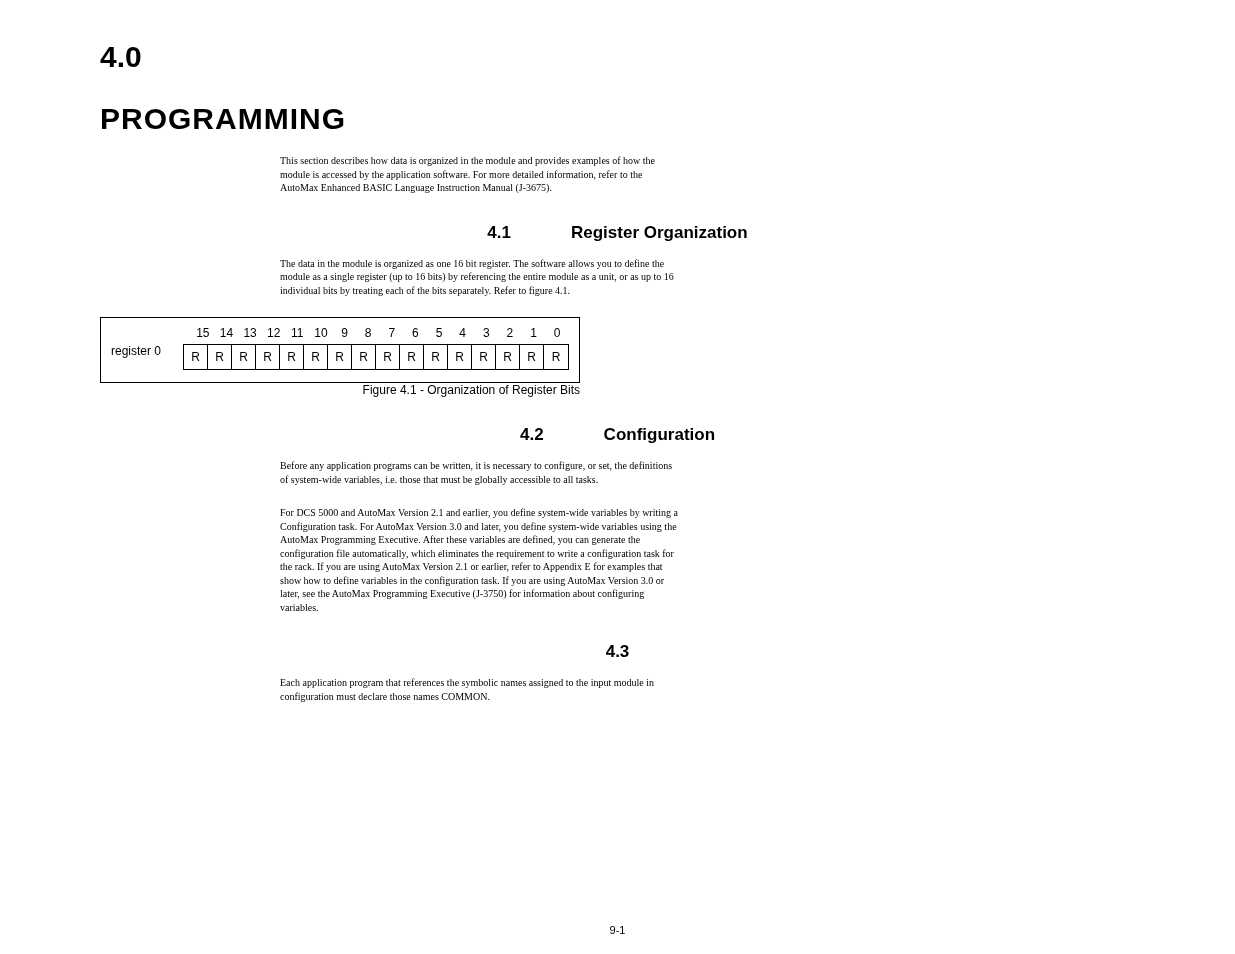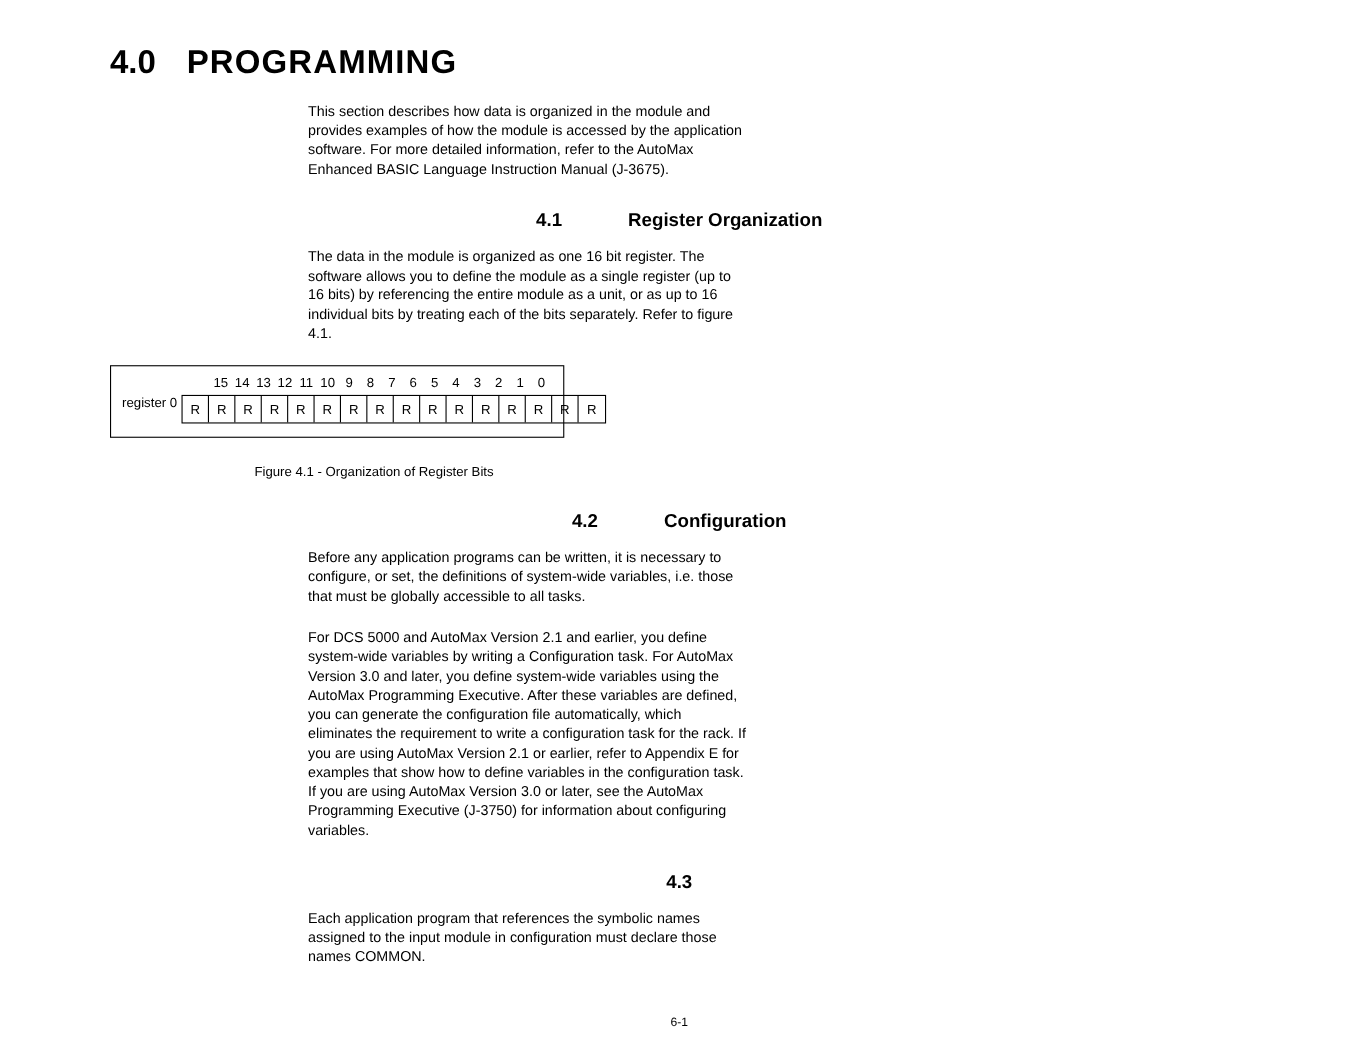--- a/index.html
+++ b/index.html
@@ -1,34 +1,34 @@
 <!DOCTYPE html>
 <html><head>
   <meta charset="utf-8">
   <style>
     * { box-sizing: border-box; margin: 0; padding: 0; }
     body { font-family: Arial, Helvetica, sans-serif; background: #fff; color: #000; width: 1235px; height: 954px; position: relative; }
     .page { padding: 40px 100px 30px 100px; }
-    .main-heading { display: flex; gap: 28px; margin-bottom: 18px; }
+    .main-heading { display: flex; gap: 28px; margin-bottom: 18px; flex-direction: column; }
     .main-number { font-size: 30px; font-weight: bold; letter-spacing: 0; }
     .main-title { font-size: 30px; font-weight: bold; letter-spacing: 1px; }
-    .body-text { margin-left: 180px; width: 400px; font-size: 13px; line-height: 1.35; margin-bottom: 20px; }
+    .body-text { margin-left: 180px; width: 400px; font-size: 10px; line-height: 1.35; margin-bottom: 20px; font-family: Liberation Serif, serif; }
     .sub-heading { display: flex; gap: 60px; margin-bottom: 14px; margin-top: 28px; justify-content: center; }
     .sub-number { font-size: 17px; font-weight: bold; margin-left: 0; }
     .sub-title { font-size: 17px; font-weight: bold; }
     .figure-wrap { margin-left: 0; margin-bottom: 8px; margin-top: 10px; }
-    .figure-box { border: 1.5px solid #000; padding: 8px 10px 12px 10px; width: 413px; }
+    .figure-box { border: 1.5px solid #000; padding: 8px 10px 12px 10px; width: 480px; }
     .bit-header { display: flex; margin-left: 80px; gap: 0; margin-bottom: 4px; }
     .bit-num { width: 24px; text-align: center; font-size: 12px; }
     .reg-row { display: flex; }
     .reg-label { width: 80px; font-size: 12px; text-align: left; padding-right: 4px; white-space: nowrap; }
     .bit-grid { display: flex; border: 1.5px solid #000; }
     .bit-cell { width: 24px; height: 24px; border-right: 1px solid #000; display: flex; align-items: center; justify-content: center; font-size: 12px; }
     .bit-cell:last-child { border-right: none; }
-    .figure-caption { text-align: center; font-size: 12px; width: 480px; margin-top: 24px; }
+    .figure-caption { text-align: right; font-size: 12px; width: 480px; margin-top: 0; }
     .page-num { position: absolute; bottom: 18px; left: 50%; transform: translateX(-50%); font-size: 11px; }
   </style>
 </head>
 <body>
 
 <div class="page">
   <div class="main-heading">
     <span class="main-number">4.0</span>
     <span class="main-title">PROGRAMMING</span>
   </div>
@@ -92,13 +92,13 @@
   <p class="body-text">Before any application programs can be written, it is necessary to configure, or set, the definitions of system-wide variables, i.e. those that must be globally accessible to all tasks.</p>
   <p class="body-text">For DCS 5000 and AutoMax Version 2.1 and earlier, you define system-wide variables by writing a Configuration task. For AutoMax Version 3.0 and later, you define system-wide variables using the AutoMax Programming Executive. After these variables are defined, you can generate the configuration file automatically, which eliminates the requirement to write a configuration task for the rack. If you are using AutoMax Version 2.1 or earlier, refer to Appendix E for examples that show how to define variables in the configuration task. If you are using AutoMax Version 3.0 or later, see the AutoMax Programming Executive (J-3750) for information about configuring variables.</p>
 
   <div class="sub-heading">
     <span class="sub-number">4.3</span>
   </div>
   <p class="body-text">Each application program that references the symbolic names assigned to the input module in configuration must declare those names COMMON.</p>
 
 </div>
 
-<div class="page-num">6-1</div>
+<div class="page-num">9-1</div>
 
 </body></html>

